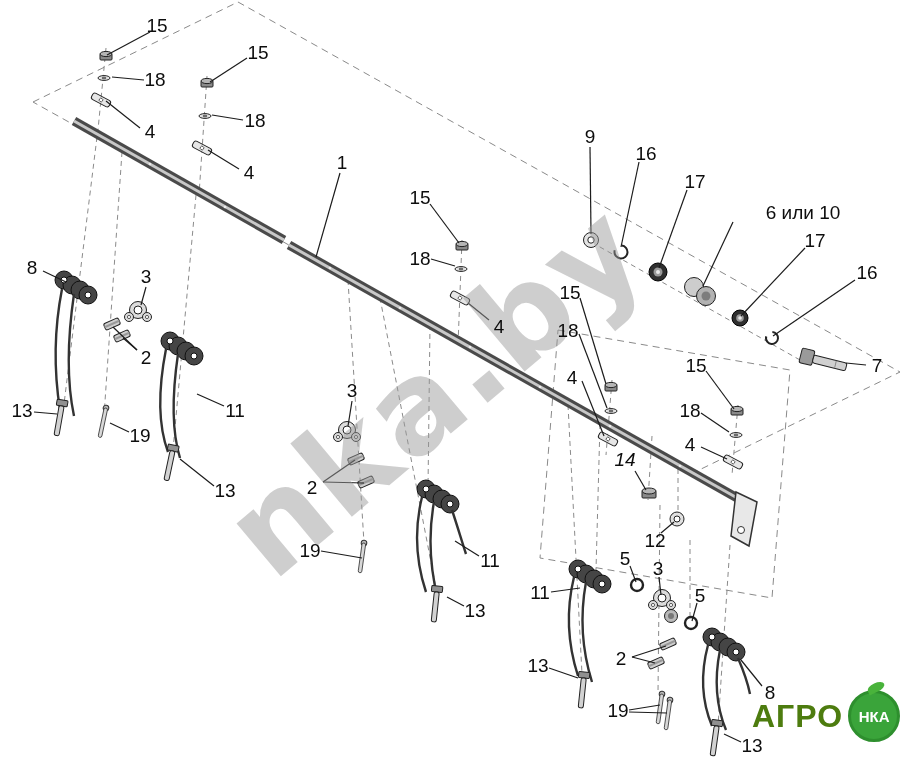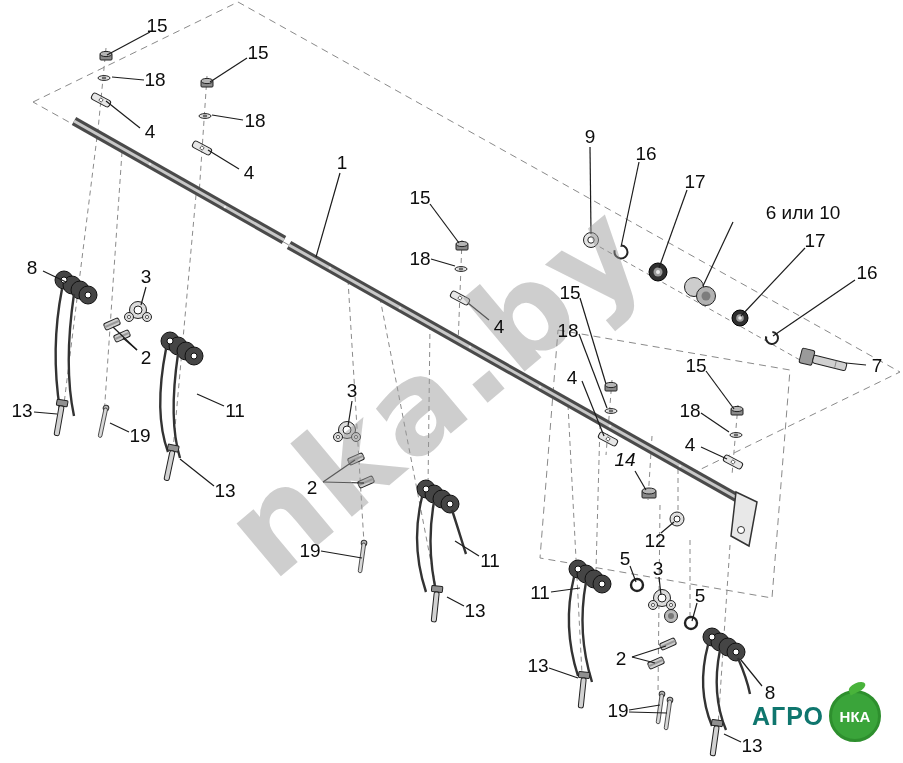--- a/index.html
+++ b/index.html
@@ -7,21 +7,21 @@
          font-family:"Liberation Sans",sans-serif;}
   #drawing{position:absolute;left:0;top:0;z-index:1;}
   .watermark{position:absolute;left:435px;top:390px;z-index:5;
              transform:translate(-50%,-50%) rotate(-40deg);
              font-family:"DejaVu Sans",sans-serif;font-size:126px;font-weight:700;
              color:#9a9a9a;opacity:.48;letter-spacing:3px;white-space:nowrap;pointer-events:none;}
   #callout-layer{position:absolute;left:0;top:0;width:903px;height:763px;z-index:6;}
   .callout{position:absolute;transform:translate(-50%,-50%);font-size:19px;color:#0d0d0d;
            white-space:nowrap;line-height:1;}
   .logo{position:absolute;left:752px;top:690px;z-index:7;display:flex;align-items:center;gap:5px;}
-  .logo-left{font-size:25px;font-weight:800;color:#0f766e;letter-spacing:1px;}
+  .logo-left{font-size:32px;font-weight:800;color:#4d7c0f;letter-spacing:1px;}
   .logo-circle{position:relative;width:52px;height:52px;border-radius:50%;background:#3aa43a;
                border:3px solid #2e8f2e;display:flex;align-items:center;justify-content:center;
                color:#fff;font-weight:800;font-size:15px;box-sizing:border-box;}
   .leaf{position:absolute;top:-10px;left:16px;width:18px;height:9px;background:#49b33b;
         border-radius:50% 50% 50% 0;transform:rotate(-25deg);}
 </style>
 </head>
 <body>
 
 <div id="stage">

